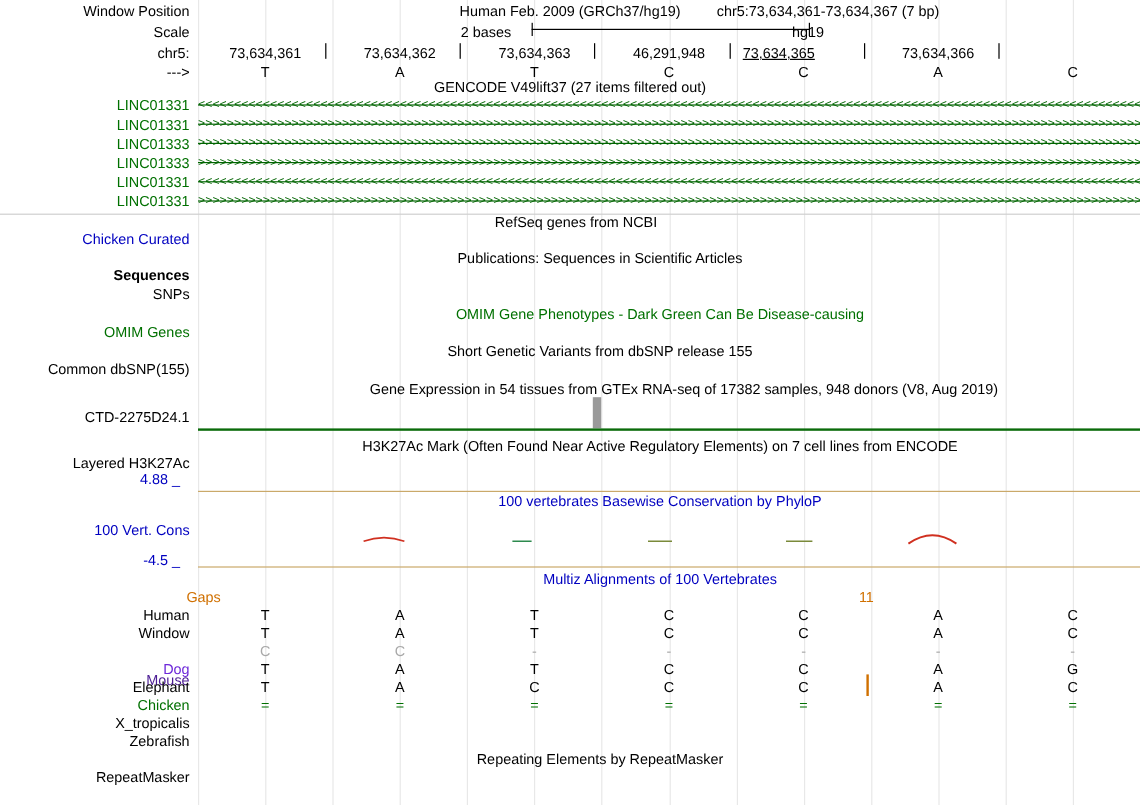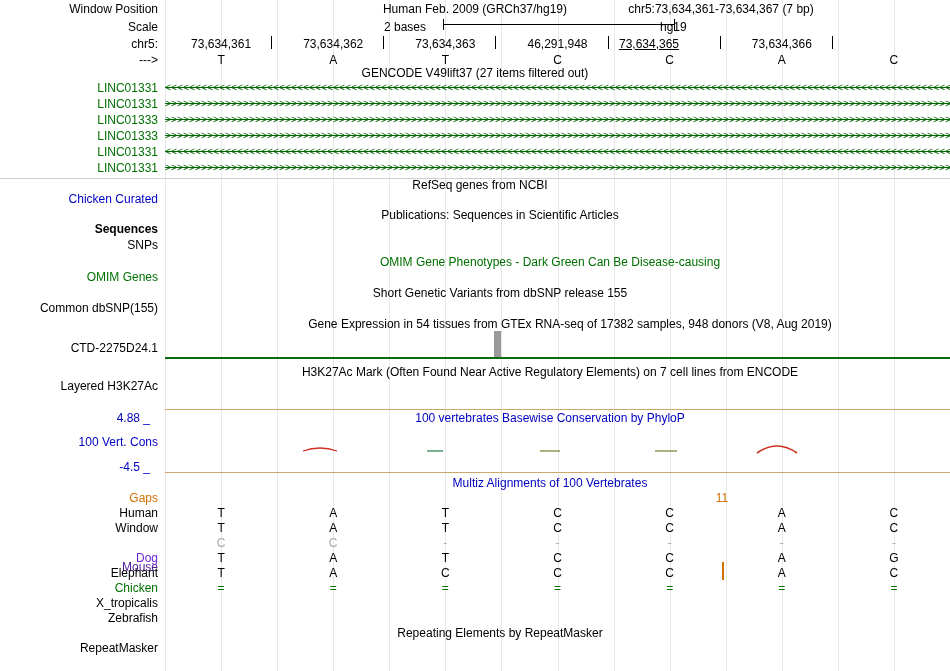--- a/index.html
+++ b/index.html
@@ -38,21 +38,21 @@
     <div style="left: 448.571px;"></div>
     <div style="left: 504.643px;"></div>
     <div style="left: 560.714px;"></div>
     <div style="left: 616.786px;"></div>
     <div style="left: 672.857px;"></div>
     <div style="left: 728.929px;"></div>
   </div>
 
 <div class="lbl" style="left:0;top:2px;width:158px;">Window Position</div>
 <div class="ctr" style="left:250px;top:2px;width:450px;">Human Feb. 2009 (GRCh37/hg19)</div>
-<div class="ctr" style="left:540px;top:2px;width:300px;padding-left:31px;">chr5:73,634,361-73,634,367 (7 bp)</div>
+<div class="ctr" style="left:540px;top:2px;width:300px;">chr5:73,634,361-73,634,367 (7 bp)</div>
 
 <div class="lbl" style="left:0;top:20px;width:158px;">Scale</div>
 <div class="ctr" style="left:350px;top:20px;width:110px;">2 bases</div>
 <div class="lbl" style="left:660px;top:20px;width:80px;text-align:left;">hg19</div>
 
 <div style="position:absolute;left:443px;top:24px;width:232px;height:1px;background:#000;"></div>
 <div style="position:absolute;left:443px;top:19px;width:1px;height:11px;background:#000;"></div>
 <div style="position:absolute;left:674px;top:19px;width:1px;height:11px;background:#000;"></div>
 
 <div class="lbl" style="left:0;top:37px;width:158px;">chr5:</div>
@@ -123,34 +123,34 @@
 <div class="ctr" style="left:200px;top:317px;width:740px;">Gene Expression in 54 tissues from GTEx RNA-seq of 17382 samples, 948 donors (V8, Aug 2019)</div>
 <div class="lbl" style="left:0;top:341px;width:158px;">CTD-2275D24.1</div>
 <div style="position:absolute;left:494px;top:331px;width:7px;height:26px;background:#9a9a9a;"></div>
 <div style="position:absolute;left:165px;top:357px;width:785px;height:2px;background:#0a6b0a;"></div>
 
 <div class="ctr" style="left:250px;top:365px;width:600px;">H3K27Ac Mark (Often Found Near Active Regulatory Elements) on 7 cell lines from ENCODE</div>
 <div class="lbl" style="left:0;top:379px;width:158px;">Layered H3K27Ac</div>
 
 <div class="consbox" style="left:165px;top:409px;width:785px;height:62px;"></div>
 <div class="ctr blue" style="left:300px;top:411px;width:500px;">100 vertebrates Basewise Conservation by PhyloP</div>
-<div class="lbl blue" style="left:0;top:411px;width:150px;text-align:right;">4.88 _</div>
+<div class="lbl blue" style="left:0;top:392px;width:150px;text-align:right;">4.88 _</div>
 <div class="lbl blue" style="left:0;top:435px;width:158px;">100 Vert. Cons</div>
 <div class="lbl blue" style="left:0;top:460px;width:150px;">-4.5 _</div>
 
 <svg style="position:absolute;left:165px;top:409px;width:785px;height:62px;">
   <path d="M138,42 Q155,36 172,42" stroke="#d03020" fill="none" stroke-width="1.3"></path>
   <line x1="262" y1="42" x2="278" y2="42" stroke="#2d8a4e" stroke-width="1.3"></line>
   <line x1="375" y1="42" x2="395" y2="42" stroke="#7a8a3a" stroke-width="1.3"></line>
   <line x1="490" y1="42" x2="512" y2="42" stroke="#7a8a3a" stroke-width="1.3"></line>
   <path d="M592,44 Q612,30 632,44" stroke="#d03020" fill="none" stroke-width="1.6"></path>
 </svg>
 
 <div class="ctr blue" style="left:300px;top:476px;width:500px;">Multiz Alignments of 100 Vertebrates</div>
-<div class="lbl orange" style="left:0;top:491px;width:158px;">Gaps</div>
+<div class="lbl orange" style="left:0;top:491px;width:158px;padding-left:26px;">Gaps</div>
 <div class="ctr orange" style="left:700px;top:491px;width:44px;">11</div>
 <div style="position:absolute;left:722px;top:562px;width:2px;height:18px;background:#d07000;"></div>
 
 <div id="alignment-rows">
     <div class="lbl" style="left: 0px; top: 506px; width: 158px; color: rgb(0, 0, 0);">Human</div>
     <div class="ctr" style="left: 181.071px; top: 506px; width: 80px; color: rgb(0, 0, 0);">T</div>
     <div class="ctr" style="left: 293.214px; top: 506px; width: 80px; color: rgb(0, 0, 0);">A</div>
     <div class="ctr" style="left: 405.357px; top: 506px; width: 80px; color: rgb(0, 0, 0);">T</div>
     <div class="ctr" style="left: 517.5px; top: 506px; width: 80px; color: rgb(0, 0, 0);">C</div>
     <div class="ctr" style="left: 629.643px; top: 506px; width: 80px; color: rgb(0, 0, 0);">C</div>

